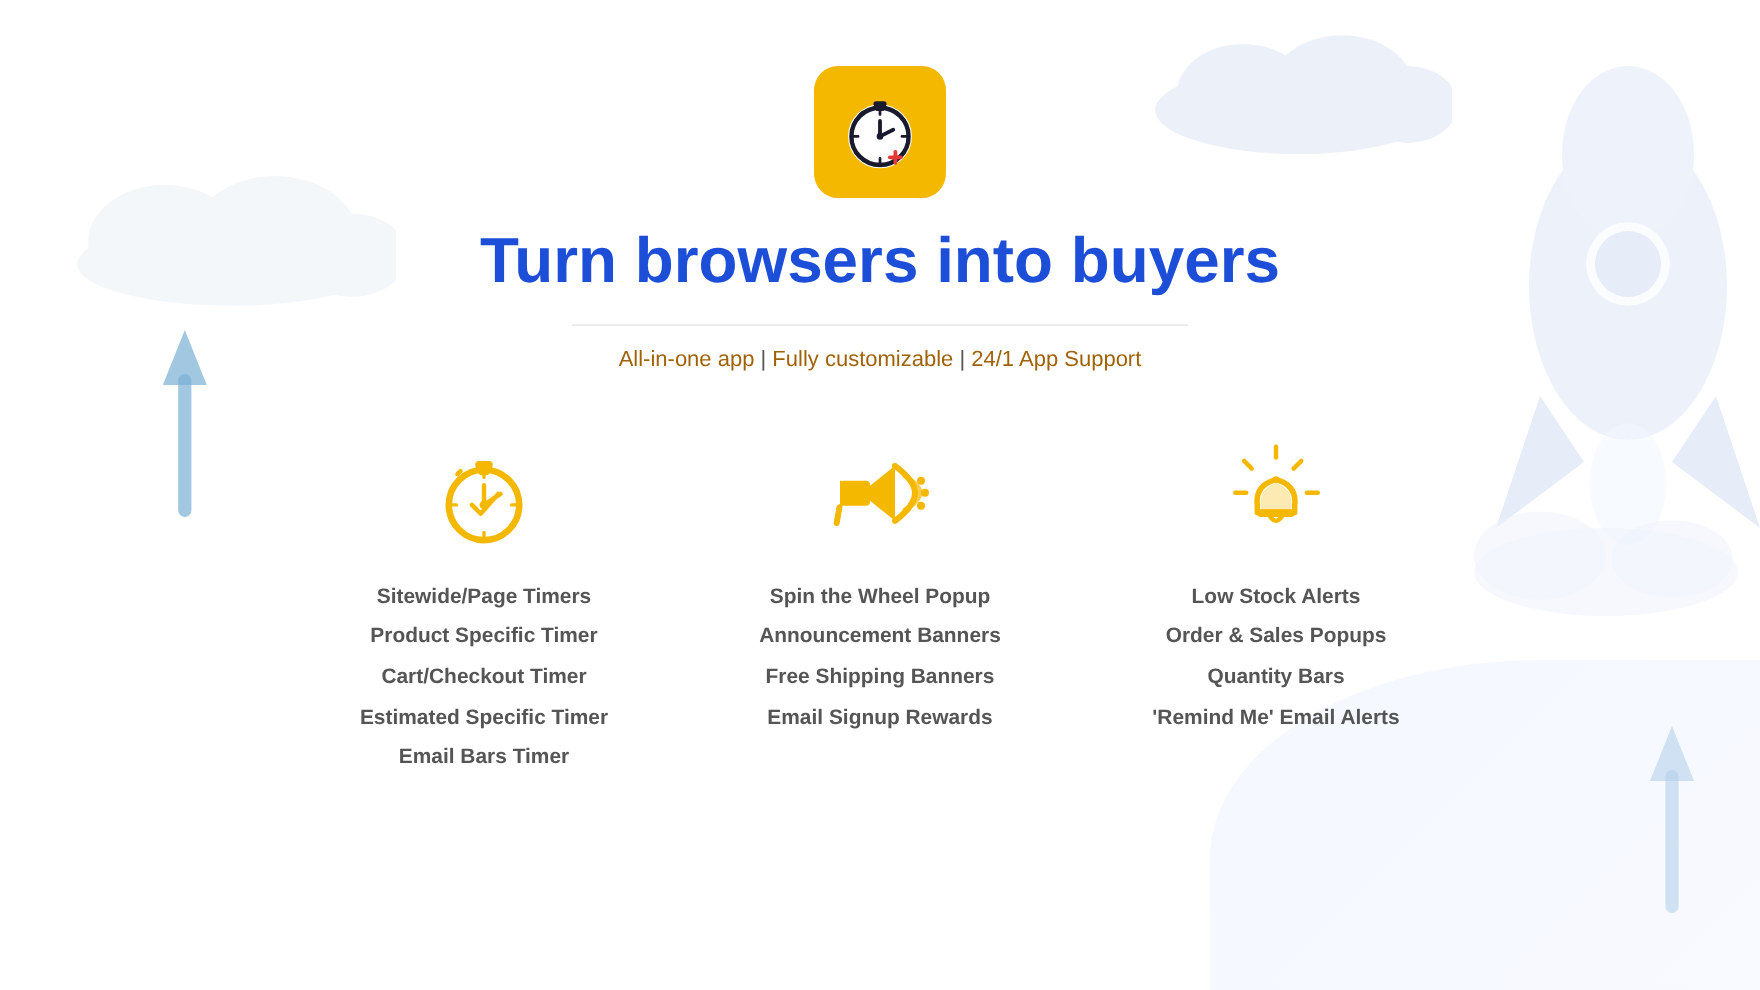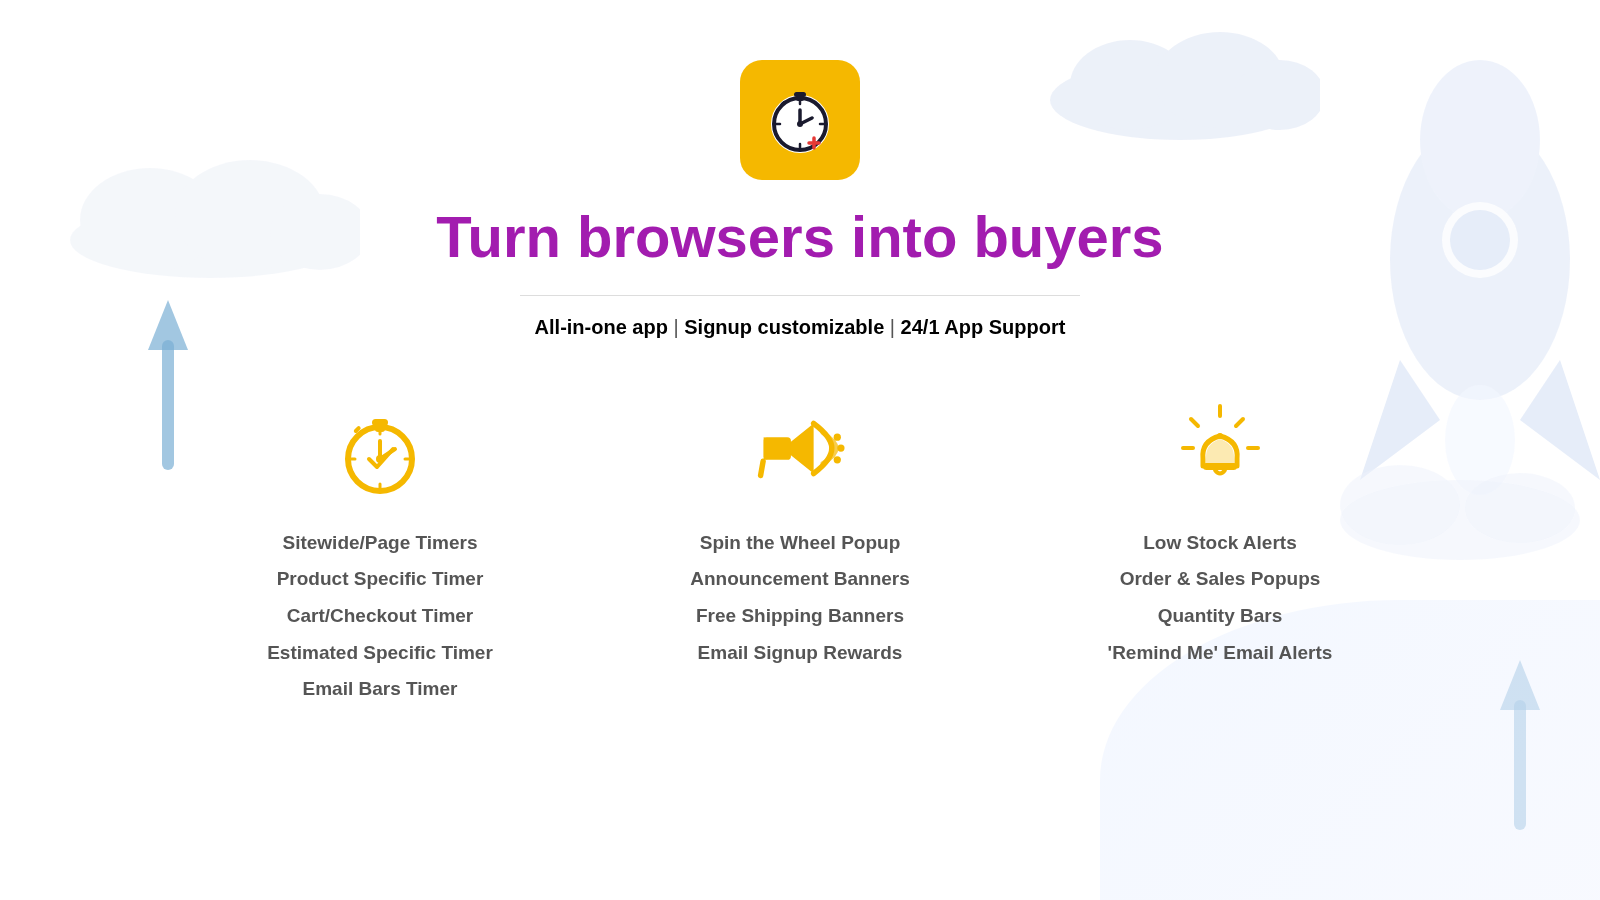--- a/index.html
+++ b/index.html
@@ -101,21 +101,21 @@
       display: flex;
       align-items: center;
       justify-content: center;
       margin-bottom: 24px;
     }
 
     
     .hero-title {
       font-size: 58px;
       font-weight: 800;
-      color: #a21caf;
+      color: #1d4ed8;
       text-align: center;
       line-height: 1.15;
       margin-bottom: 24px;
       max-width: 900px;
     }
 
     
     .hero-divider {
       width: 560px;
       height: 1px;
@@ -125,29 +125,29 @@
 
     
     .hero-subtitle {
       font-size: 20px;
       color: #555;
       text-align: center;
       margin-bottom: 60px;
     }
 
     .hero-subtitle strong {
-      font-weight: 700;
-      color: #000000;
+      font-weight: 400;
+      color: #a16207;
     }
 
     
     .features-grid {
       display: flex;
       justify-content: center;
-      gap: 120px;
+      gap: 60px;
       width: 100%;
       padding: 0 60px;
     }
 
     .feature-col {
       display: flex;
       flex-direction: column;
       align-items: center;
       width: 300px;
     }
@@ -254,21 +254,21 @@
     </svg>
   </div>
 
   <h1 class="hero-title">
     <span>Turn browsers into buyers</span><br>
   </h1>
 
   <div class="hero-divider"></div>
 
   <p class="hero-subtitle">
-    <strong>All-in-one app</strong> | <strong>Signup customizable</strong> | <strong>24/1 App Support</strong>
+    <strong>All-in-one app</strong> | <strong>Fully customizable</strong> | <strong>24/1 App Support</strong>
   </p>
 
   <div class="features-grid">
 
     <div class="feature-col">
       <div class="feature-icon">
         <svg width="90" height="95" viewBox="0 0 90 95" fill="none" xmlns="http://www.w3.org/2000/svg">
 
           <circle cx="45" cy="58" r="32" fill="none" stroke="#F5B800" stroke-width="6"></circle>
 

